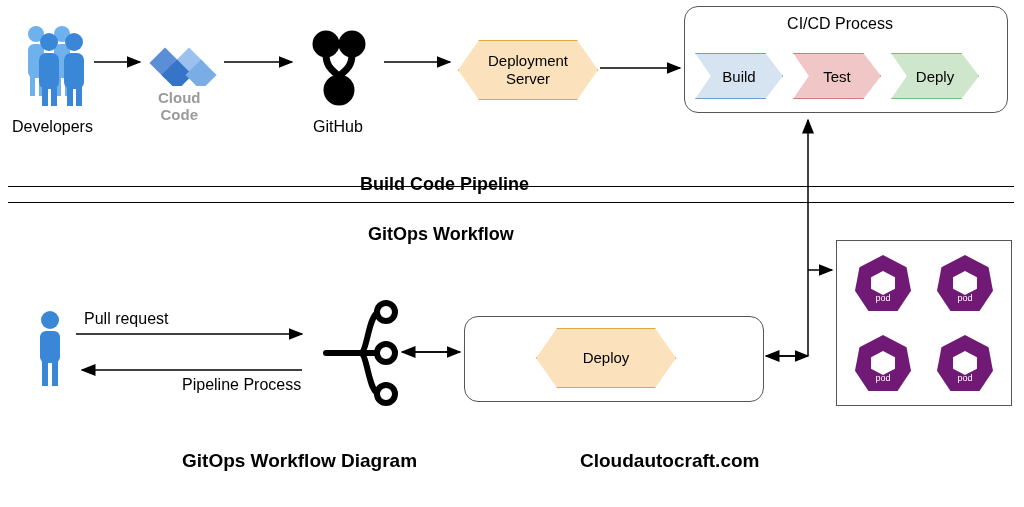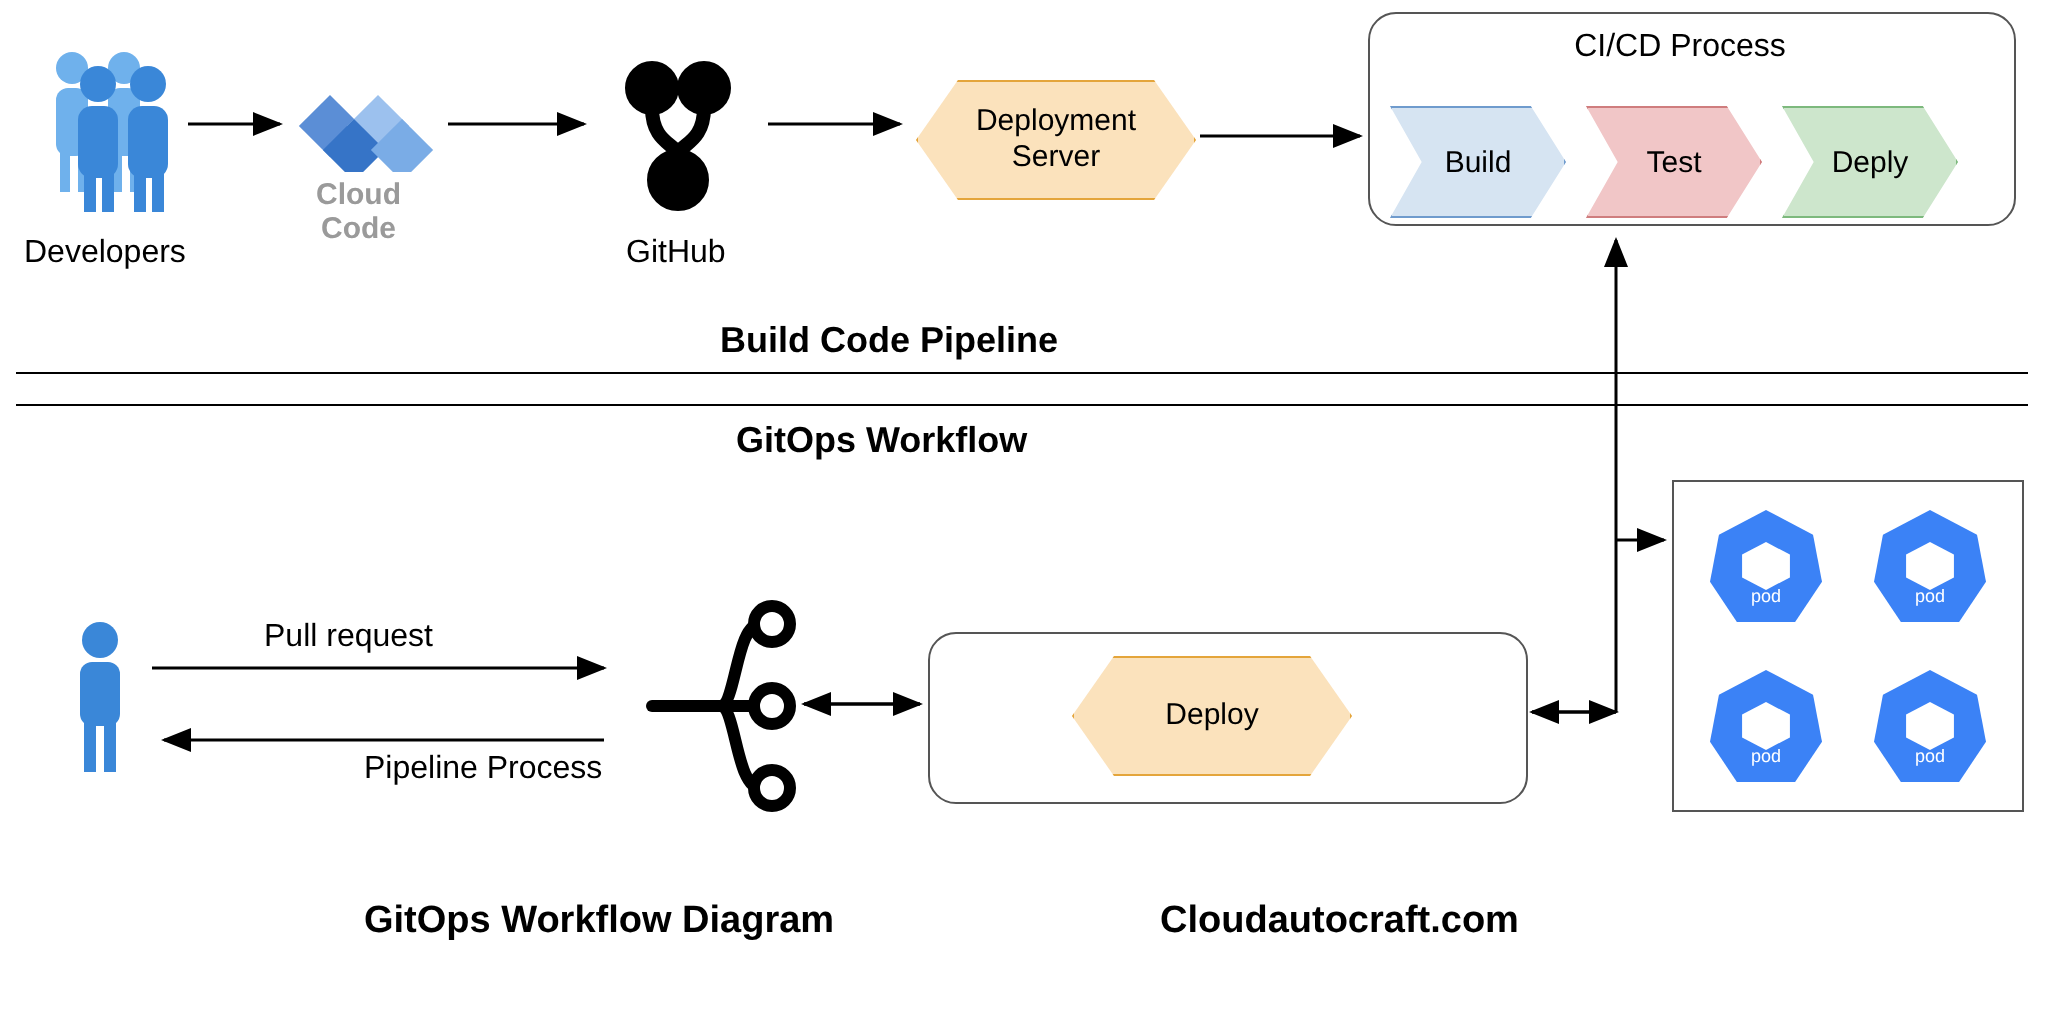--- a/index.html
+++ b/index.html
@@ -21,43 +21,43 @@
     clip-path: polygon(15% 0, 85% 0, 100% 50%, 85% 100%, 15% 100%, 0 50%);
     display: flex;
     align-items: center;
     justify-content: center;
     font-size: 15px;
     text-align: center;
     line-height: 1.2;
   }
   .chevron {
     width: 88px;
-    height: 56px;
+    height: 46px;
     display: flex;
     align-items: center;
     justify-content: center;
     font-size: 15px;
     clip-path: polygon(0 0, 80% 0, 100% 50%, 80% 100%, 0 100%, 18% 50%);
   }
   .chev-build { background: #d6e4f2; border: 1px solid #6f9bcd; }
   .chev-test  { background: #f1c6c7; border: 1px solid #cf7d7e; }
   .chev-deply { background: #cde6cc; border: 1px solid #7db97d; }
   .roundbox {
     border: 1px solid #555;
     border-radius: 14px;
     background: #fff;
   }
   .label { font-size: 16px; }
   .bold { font-weight: 700; font-size: 19px; }
-  .section-title { font-size: 18px; font-weight: 700; }
+  .section-title { font-size: 18px; font-weight: 700; margin-top: 14px; }
 
   
   .pod {
     width: 56px; height: 56px;
-    background: #3b82f6;
+    background: #701a75;
     clip-path: polygon(50% 0,92% 22%,100% 64%,76% 100%,24% 100%,0 64%,8% 22%);
     display:flex; align-items:center; justify-content:center;
   }
   .pod .cube { width:26px; height:26px; background:#fff;
     clip-path: polygon(50% 4%, 96% 28%, 96% 72%, 50% 96%, 4% 72%, 4% 28%);
     display:flex;align-items:flex-end;justify-content:center;
   }
   .pod .txt { font-size:9px; color:#fff; position:absolute; bottom:8px; }
 </style>
 </head>
@@ -153,21 +153,21 @@
 
 <div class="abs" style="left:32px; top:310px;">
   <svg width="36" height="78" viewBox="0 0 36 78">
     <circle cx="18" cy="10" r="9" fill="#3a87d8"></circle>
     <rect x="8" y="21" width="20" height="32" rx="6" fill="#3a87d8"></rect>
     <rect x="10" y="50" width="6" height="26" fill="#3a87d8"></rect>
     <rect x="20" y="50" width="6" height="26" fill="#3a87d8"></rect>
   </svg>
 </div>
 
-<div class="abs label" style="left:84px; top:310px;margin-left:48px;">Pull request</div>
+<div class="abs label" style="left:84px; top:310px;">Pull request</div>
 <div class="abs label" style="left:182px; top:376px;">Pipeline Process</div>
 
 <div class="abs" style="left:308px; top:298px;">
   <svg width="90" height="110" viewBox="0 0 90 110">
     <g stroke="#000" stroke-width="6" fill="none" stroke-linecap="round">
       <line x1="18" y1="55" x2="52" y2="55"></line>
       <path d="M52 55 C60 55 60 14 72 14"></path>
       <path d="M52 55 C60 55 60 96 72 96"></path>
       <line x1="52" y1="55" x2="72" y2="55"></line>
     </g>

